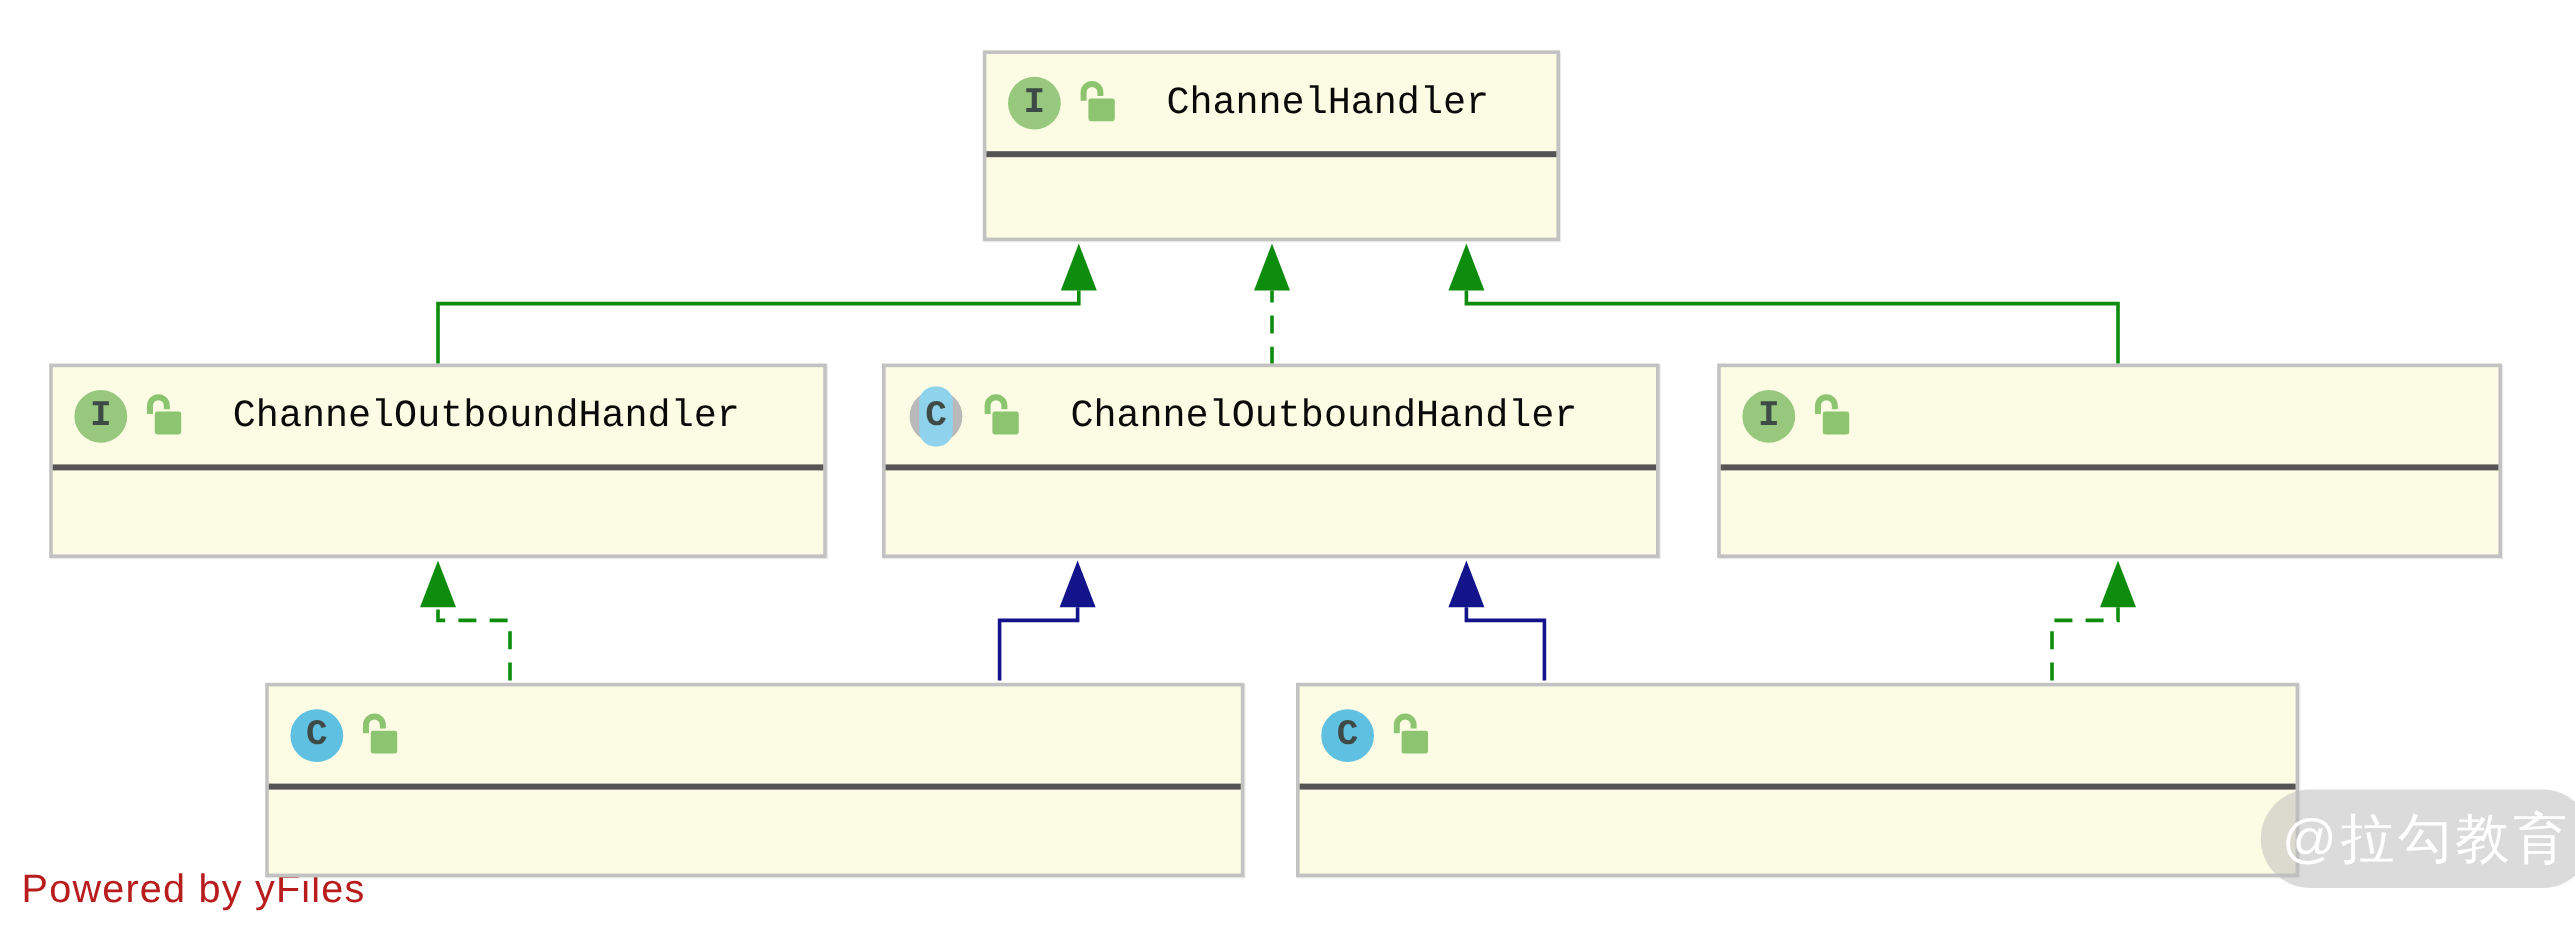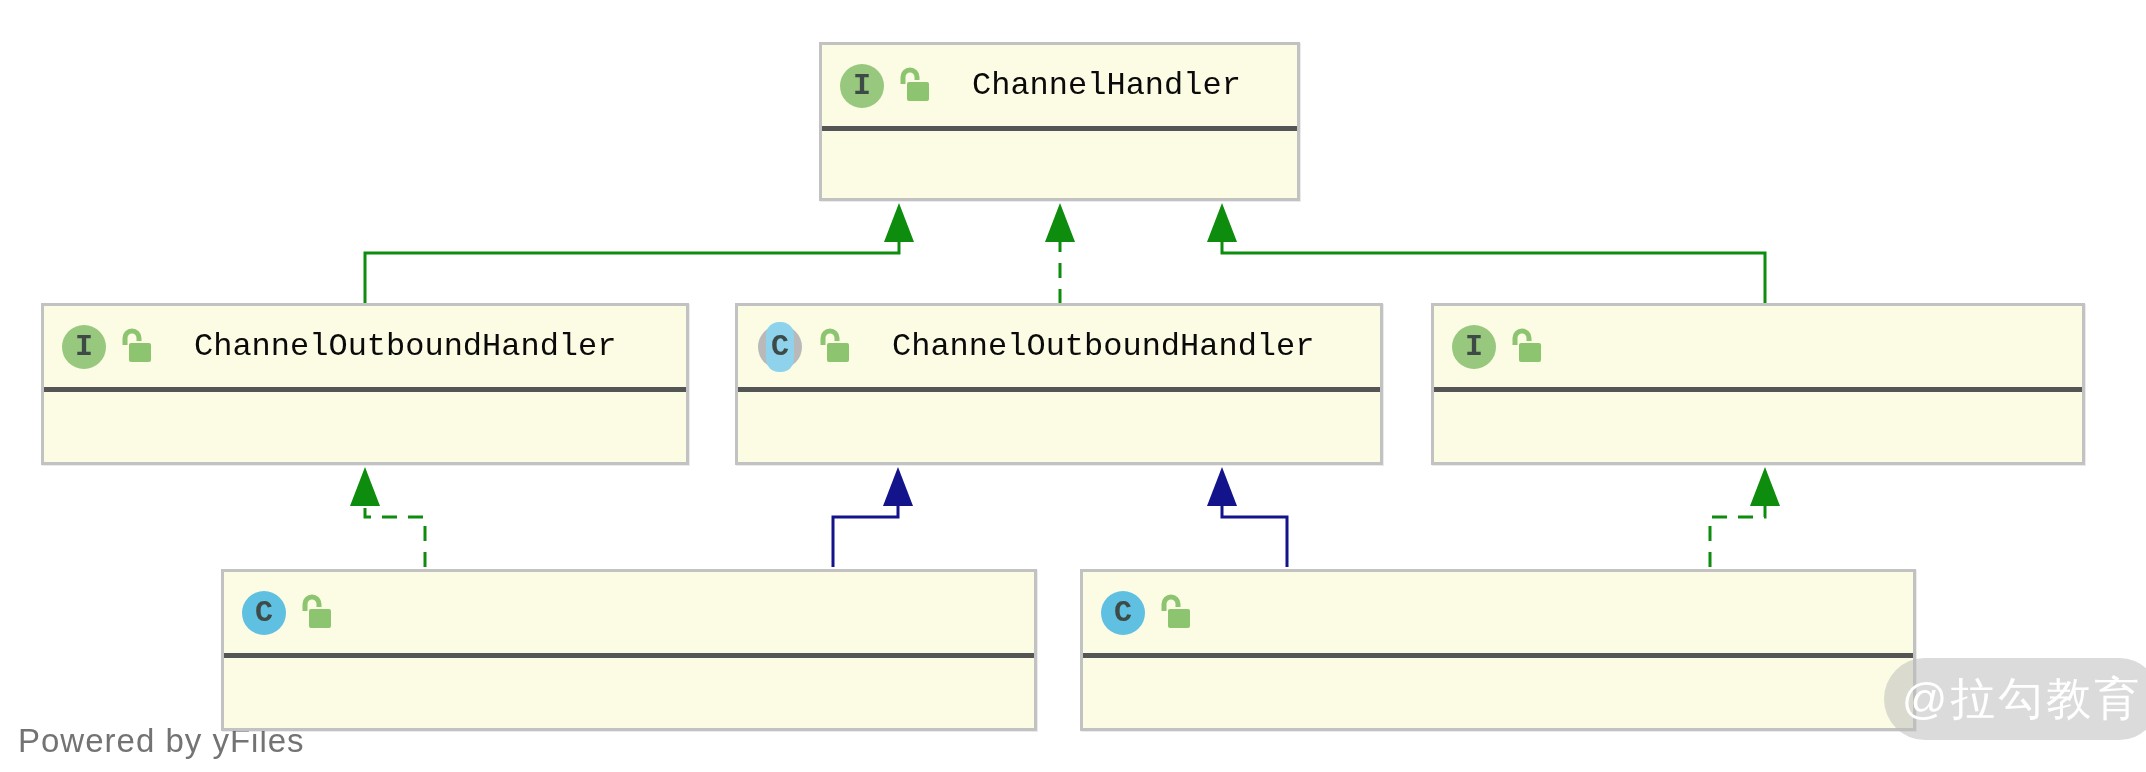--- a/index.html
+++ b/index.html
@@ -57,21 +57,21 @@
     position:absolute;left:0;top:0;width:48px;height:44px;
     display:flex;align-items:center;justify-content:center;
     font-family:"Liberation Mono","DejaVu Sans Mono",monospace;
     font-size:30px;font-weight:bold;color:#3e4a46;
   }
   .lock{margin-left:14px;flex:0 0 auto;display:flex;}
 
   
   .powered{
     position:absolute;left:18px;top:722px;z-index:0;
-    font-size:33px;color:#737373;letter-spacing:1px;
+    font-size:33px;color:#b91c1c;letter-spacing:1px;
   }
   .watermark{
     position:absolute;left:1884px;top:658px;z-index:5;
     width:276px;height:82px;border-radius:41px;
     background:rgba(190,190,190,0.55);
     display:flex;align-items:center;justify-content:center;
     font-size:45px;color:#ffffff;letter-spacing:3px;
   }
 </style>
 </head>

